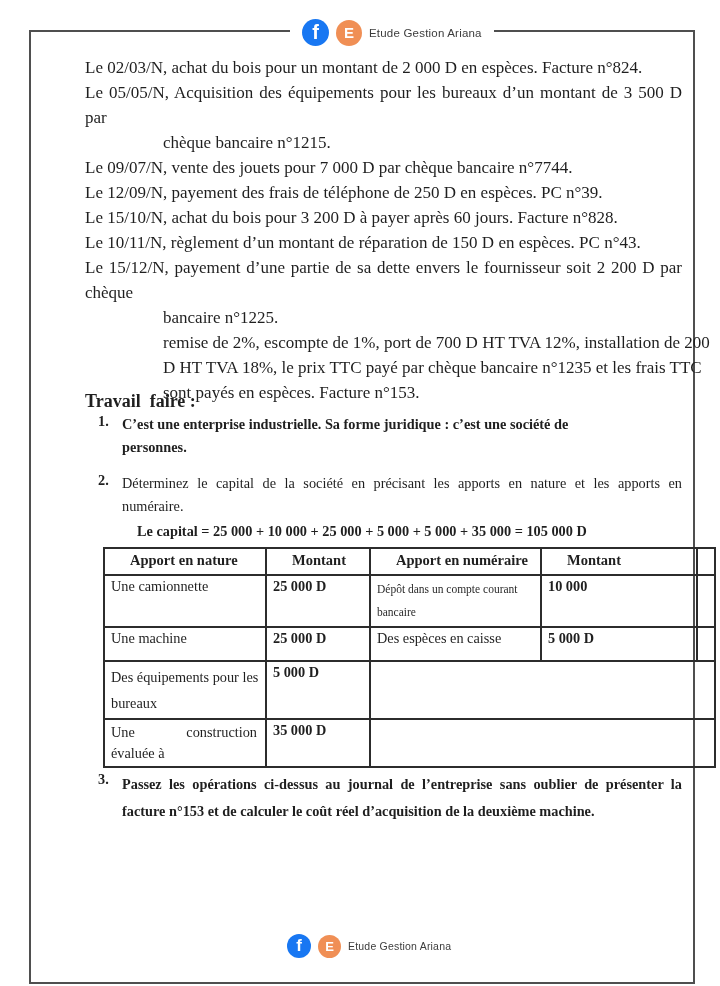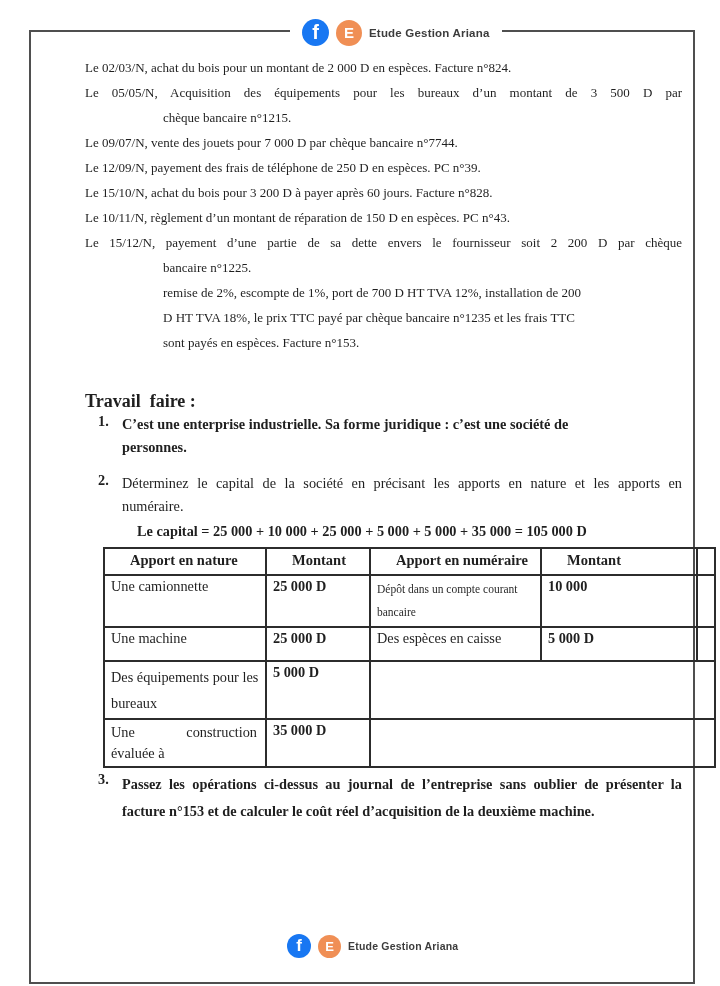--- a/index.html
+++ b/index.html
@@ -23,28 +23,28 @@
     font-weight:bold;font-family:"Liberation Sans", sans-serif;
   }
   .fb-h{width:27px;height:27px;font-size:20px;}
   .fb-f{width:24px;height:24px;font-size:17px;}
   .ecirc{
     border-radius:50%;background:#f08f55;color:#fff;display:flex;align-items:center;justify-content:center;
     font-weight:bold;font-family:"Liberation Sans", sans-serif;
   }
   .ec-h{width:26px;height:26px;font-size:15px;}
   .ec-f{width:23px;height:23px;font-size:13px;}
-  .brandname{color:#3c3c3c;font-weight:700;letter-spacing:.2px;white-space:nowrap;}
+  .brandname{color:#3c3c3c;font-weight:400;letter-spacing:.2px;white-space:nowrap;}
   .bn-h{font-size:11.5px;}
   .bn-f{font-size:10.5px;}
 
   
   .entries{
     position:absolute;left:85px;top:55px;width:597px;z-index:1;
-    font-size:13px;line-height:25px;
+    font-size:17px;line-height:25px;
   }
   .eline{white-space:nowrap;}
   .cont{padding-left:78px;}
   .stretch{white-space:normal;text-align:justify;text-align-last:justify;}
 
   .heading{
     position:absolute;left:85px;top:391px;font-size:18px;font-weight:bold;white-space:pre;z-index:1;
   }
   .q{position:absolute;left:98px;width:584px;display:flex;z-index:1;font-size:14.3px;}
   .qnum{width:24px;font-weight:bold;flex:none;}

